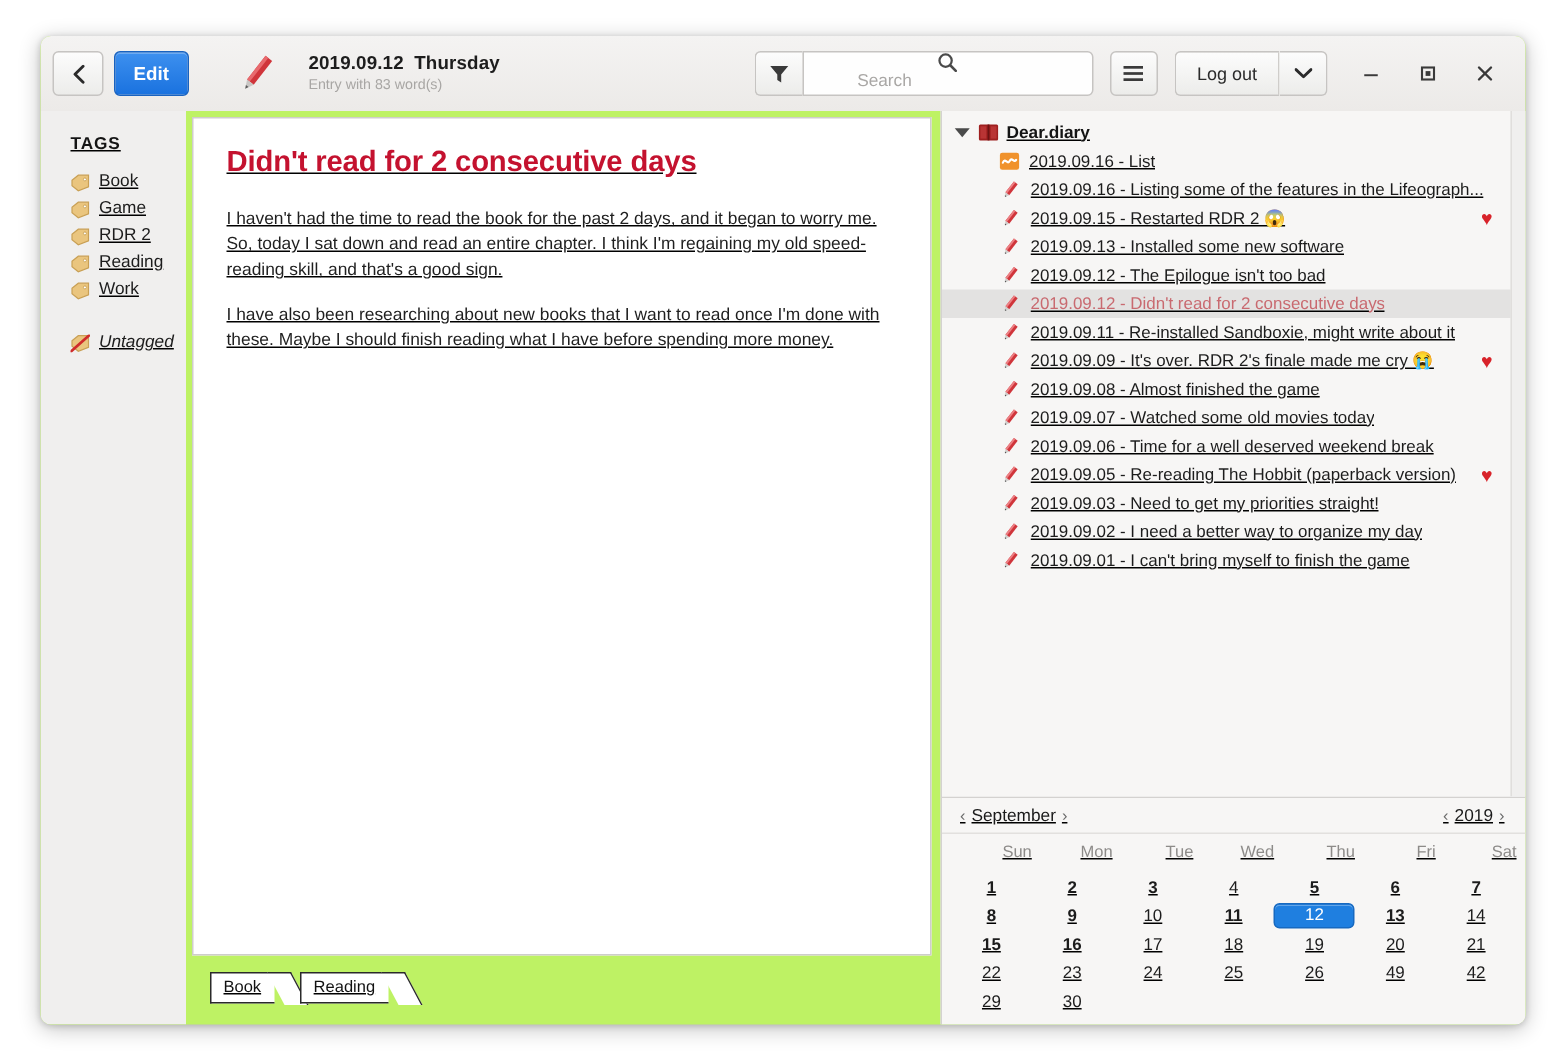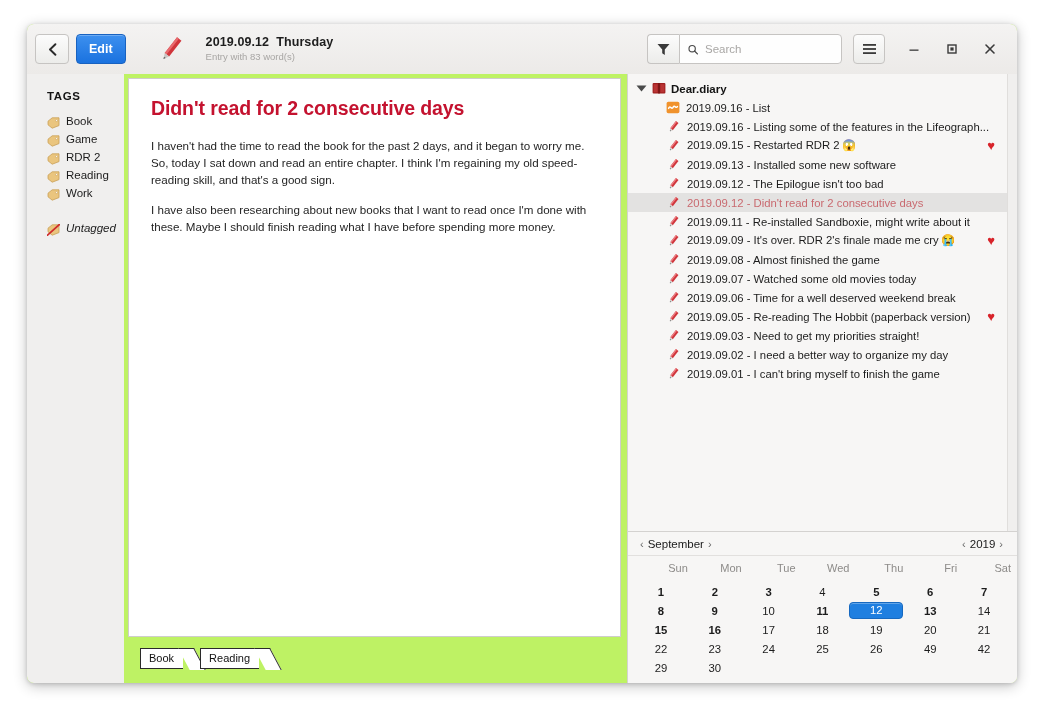--- a/index.html
+++ b/index.html
@@ -50,24 +50,24 @@
   #entry-title-date { font-size: 12.5px; font-weight: bold; color: #1d1d1d; letter-spacing: .1px;}
   #entry-title-date .wd { margin-left: 7px; }
   #entry-subtitle { font-size: 9.5px; color: #a8a6a4; margin-top: 3px; }
 
   #toolbar-right {
     position: absolute; right: 8px; top: 0; height: 50px;
     display: flex; align-items: center;
   }
   #filter-button { width: 32px; margin-right: 0; border-radius: 4px 0 0 4px; border-right: none;}
   #search-box {
-    width: 163px; height: 30px;
+    width: 194px; height: 30px;
     border: 1px solid #c6c4c2; border-radius: 0 4px 4px 0;
     background: #fefefe;
-    display: flex; align-items: center; padding: 0 8px;
+    display: flex; align-items: center; padding: 0 8px; flex-direction: column;
   }
   #search-input {
     border: none; outline: none; background: transparent;
     font-family: "Liberation Sans", sans-serif; font-size: 11.5px;
     color: #333; margin-left: 7px; width: 128px;
   }
   #search-input::placeholder { color: #a9a7a5; }
   #menu-button { width: 32px; margin-left: 11px; font-size: 14px; }
   #logout-group { display: flex; margin-left: 11px; }
   #logout-button {
@@ -76,21 +76,21 @@
   }
   #logout-dropdown { border-radius: 0 4px 4px 0; width: 30px; border-left: none;}
   .winctl {
     width: 38px; height: 50px; display: flex;
     align-items: center; justify-content: center;
     color: #3a3a3a;
   }
   #minimize-button { margin-left: 10px; }
 
   
-  #body { flex: 1; display: flex; min-height: 0; }
+  #body { flex: 1; display: flex; min-height: 0; text-decoration: underline; }
 
   
   #tags-sidebar {
     width: 97px; flex: 0 0 97px;
     background: #f0efee;
     padding: 16px 0 0 20px;
   }
   #tags-header {
     font-size: 11.5px; font-weight: bold; color: #141414;
     letter-spacing: .6px; margin-bottom: 10px;
@@ -275,20 +275,30 @@
       </div>
 
       <div class="tb-btn" id="menu-button">
         <svg width="15" height="12" viewBox="0 0 15 12">
           <rect x="1" y="1" width="13" height="1.8" fill="#3a3a3a"></rect>
           <rect x="1" y="5.1" width="13" height="1.8" fill="#3a3a3a"></rect>
           <rect x="1" y="9.2" width="13" height="1.8" fill="#3a3a3a"></rect>
         </svg>
       </div>
 
+      <div id="logout-group">
+        <div class="tb-btn" id="logout-button">
+          <span>Log out</span>
+        </div>
+        <div class="tb-btn" id="logout-dropdown">
+          <svg width="12" height="8" viewBox="0 0 12 8">
+            <path d="M1 1.4 L6 6.2 L11 1.4" fill="none" stroke="#2b2b2b" stroke-width="1.9" stroke-linecap="round" stroke-linejoin="round"></path>
+          </svg>
+        </div>
+      </div>
 
       <div class="winctl" id="minimize-button">
         <svg width="12" height="12" viewBox="0 0 12 12">
           <rect x="1.5" y="6.5" width="9" height="1.3" fill="#3a3a3a"></rect>
         </svg>
       </div>
       <div class="winctl" id="maximize-button">
         <svg width="12" height="12" viewBox="0 0 12 12">
           <rect x="2" y="2" width="8" height="8" fill="none" stroke="#3a3a3a" stroke-width="1.4"></rect>
           <rect x="4.4" y="4.4" width="3.2" height="3.2" fill="#3a3a3a"></rect>

